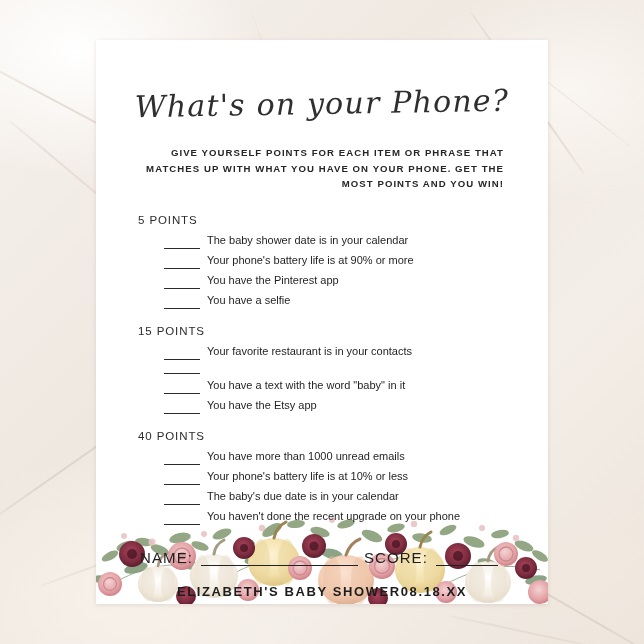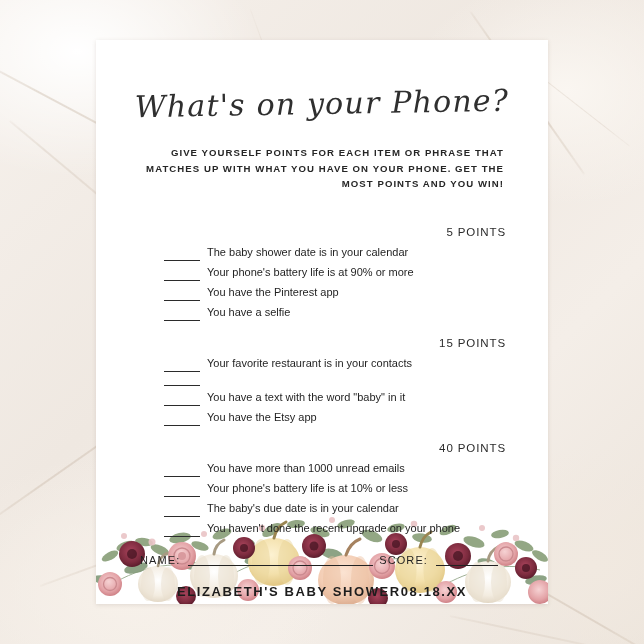--- a/index.html
+++ b/index.html
@@ -78,22 +78,21 @@
     text-align: right;
     color: #262626;
     font-size: 9.6px;
     letter-spacing: 1.05px;
     line-height: 1.62;
     margin: 24px 44px 0 44px;
     font-weight: 700;
   }
 
   .sections {
-    margin: 34px 42px 0 42px;
-    text-align: right;
+    margin: 22px 42px 0 42px;
   }
   .section + .section { margin-top: 16px; }
 
   .section-title {
     font-size: 11.5px;
     letter-spacing: 0.9px;
     color: #2b2b2b;
     font-weight: 400;
     margin-bottom: 6px;
   }
@@ -111,22 +110,22 @@
     display: inline-block;
     width: 36px;
     border-bottom: 1px solid #2b2b2b;
     margin-right: 7px;
     height: 10px;
   }
 
   .footer-line {
     display: flex;
     align-items: flex-end;
-    margin: 16px 44px 0 44px;
-    font-size: 11px;
+    margin: 24px 44px 0 44px;
+    font-size: 15px;
     letter-spacing: 1.1px;
     color: #1f1f1f;
   }
   .fl-label { white-space: nowrap; }
   .fl-rule {
     flex: 1;
     border-bottom: 1.3px solid #222;
     height: 12px;
     margin: 0 6px 0 8px;
   }

